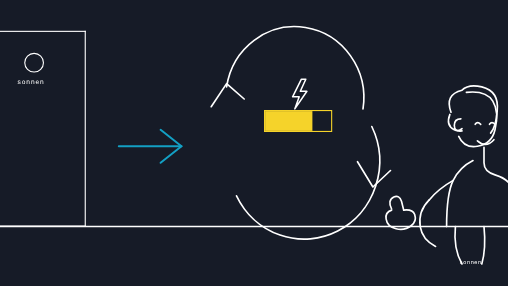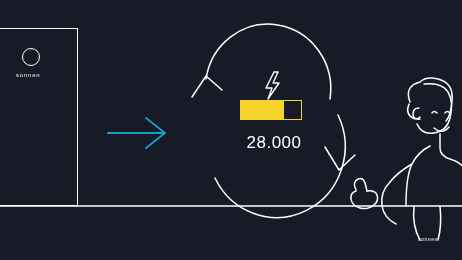--- a/index.html
+++ b/index.html
@@ -147,17 +147,16 @@
 
       <path d="M414,206 q-2,20 6,34"></path>
       <path d="M440,206 q2,20 -2,34"></path>
     </g>
   </svg>
 
   <div id="charge-bar-outer" style="border-color: rgb(245, 211, 42);">
     <div id="charge-bar-fill" style="width: 72%; background: rgb(245, 211, 42);"></div>
   </div>
 
-  <div id="charge-value">28.000</div>
 
   <div id="person-logo-text">sonnen</div>
 
 </div>
 
 </body></html>

